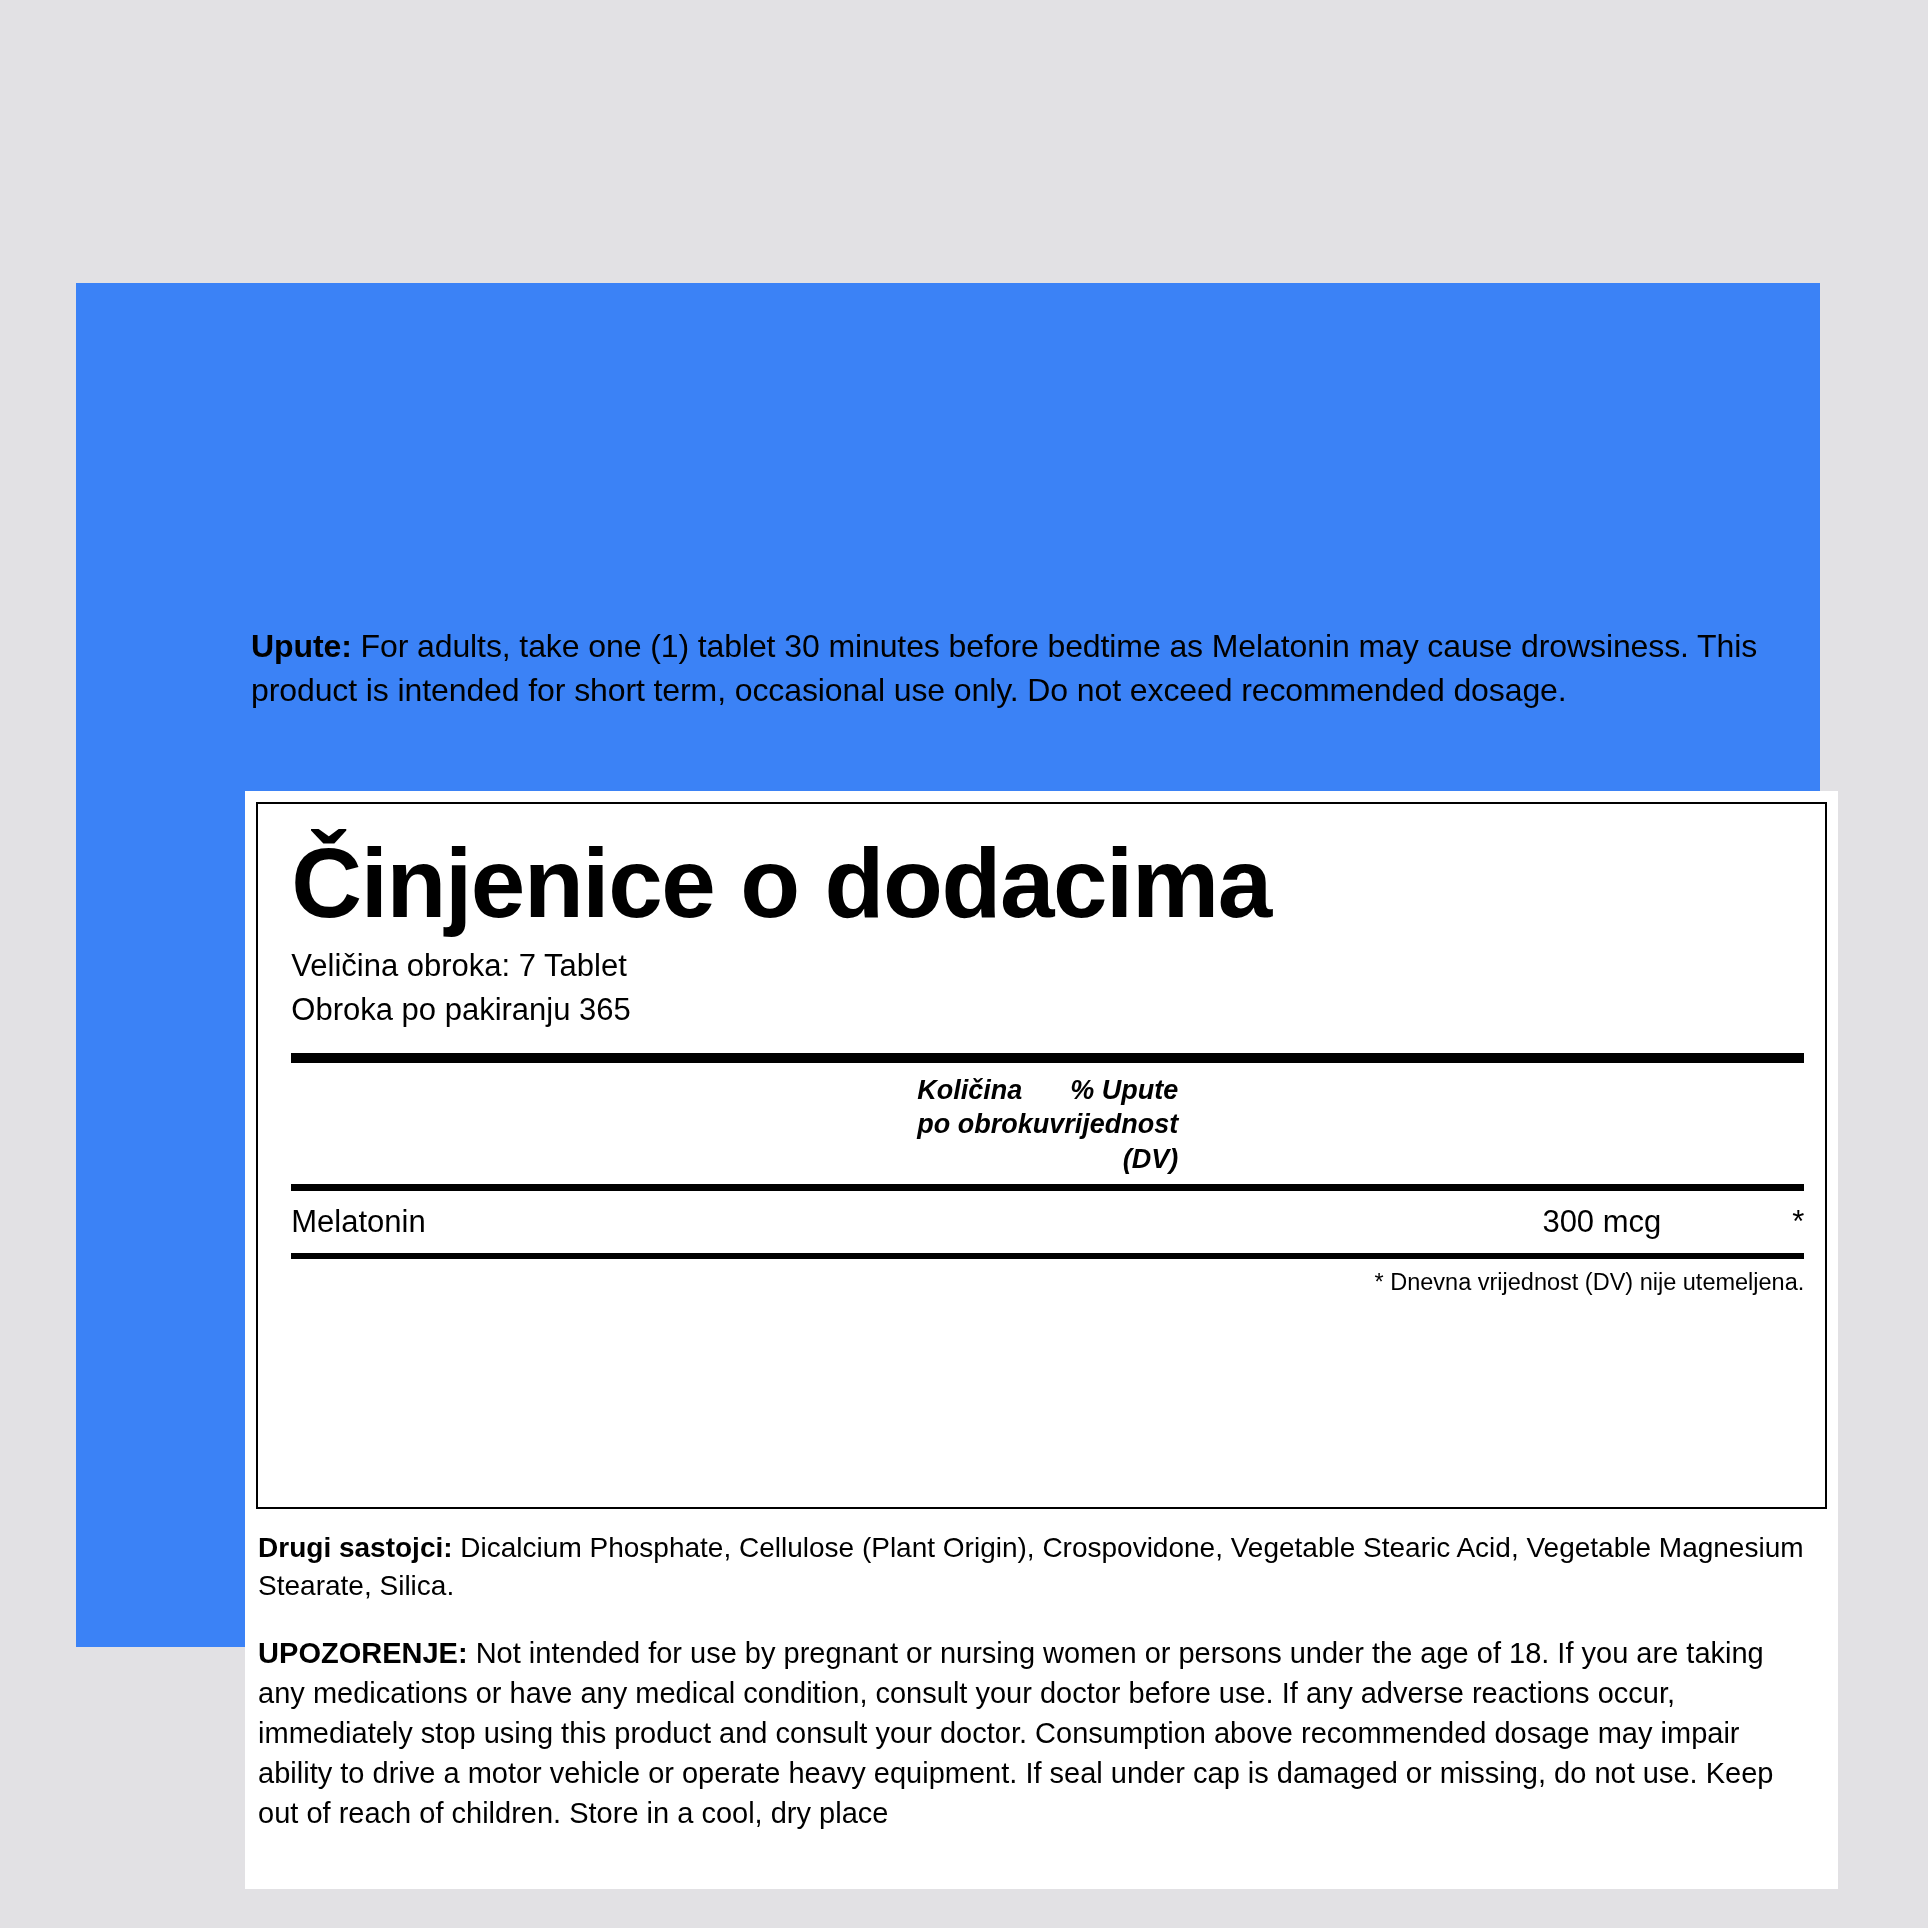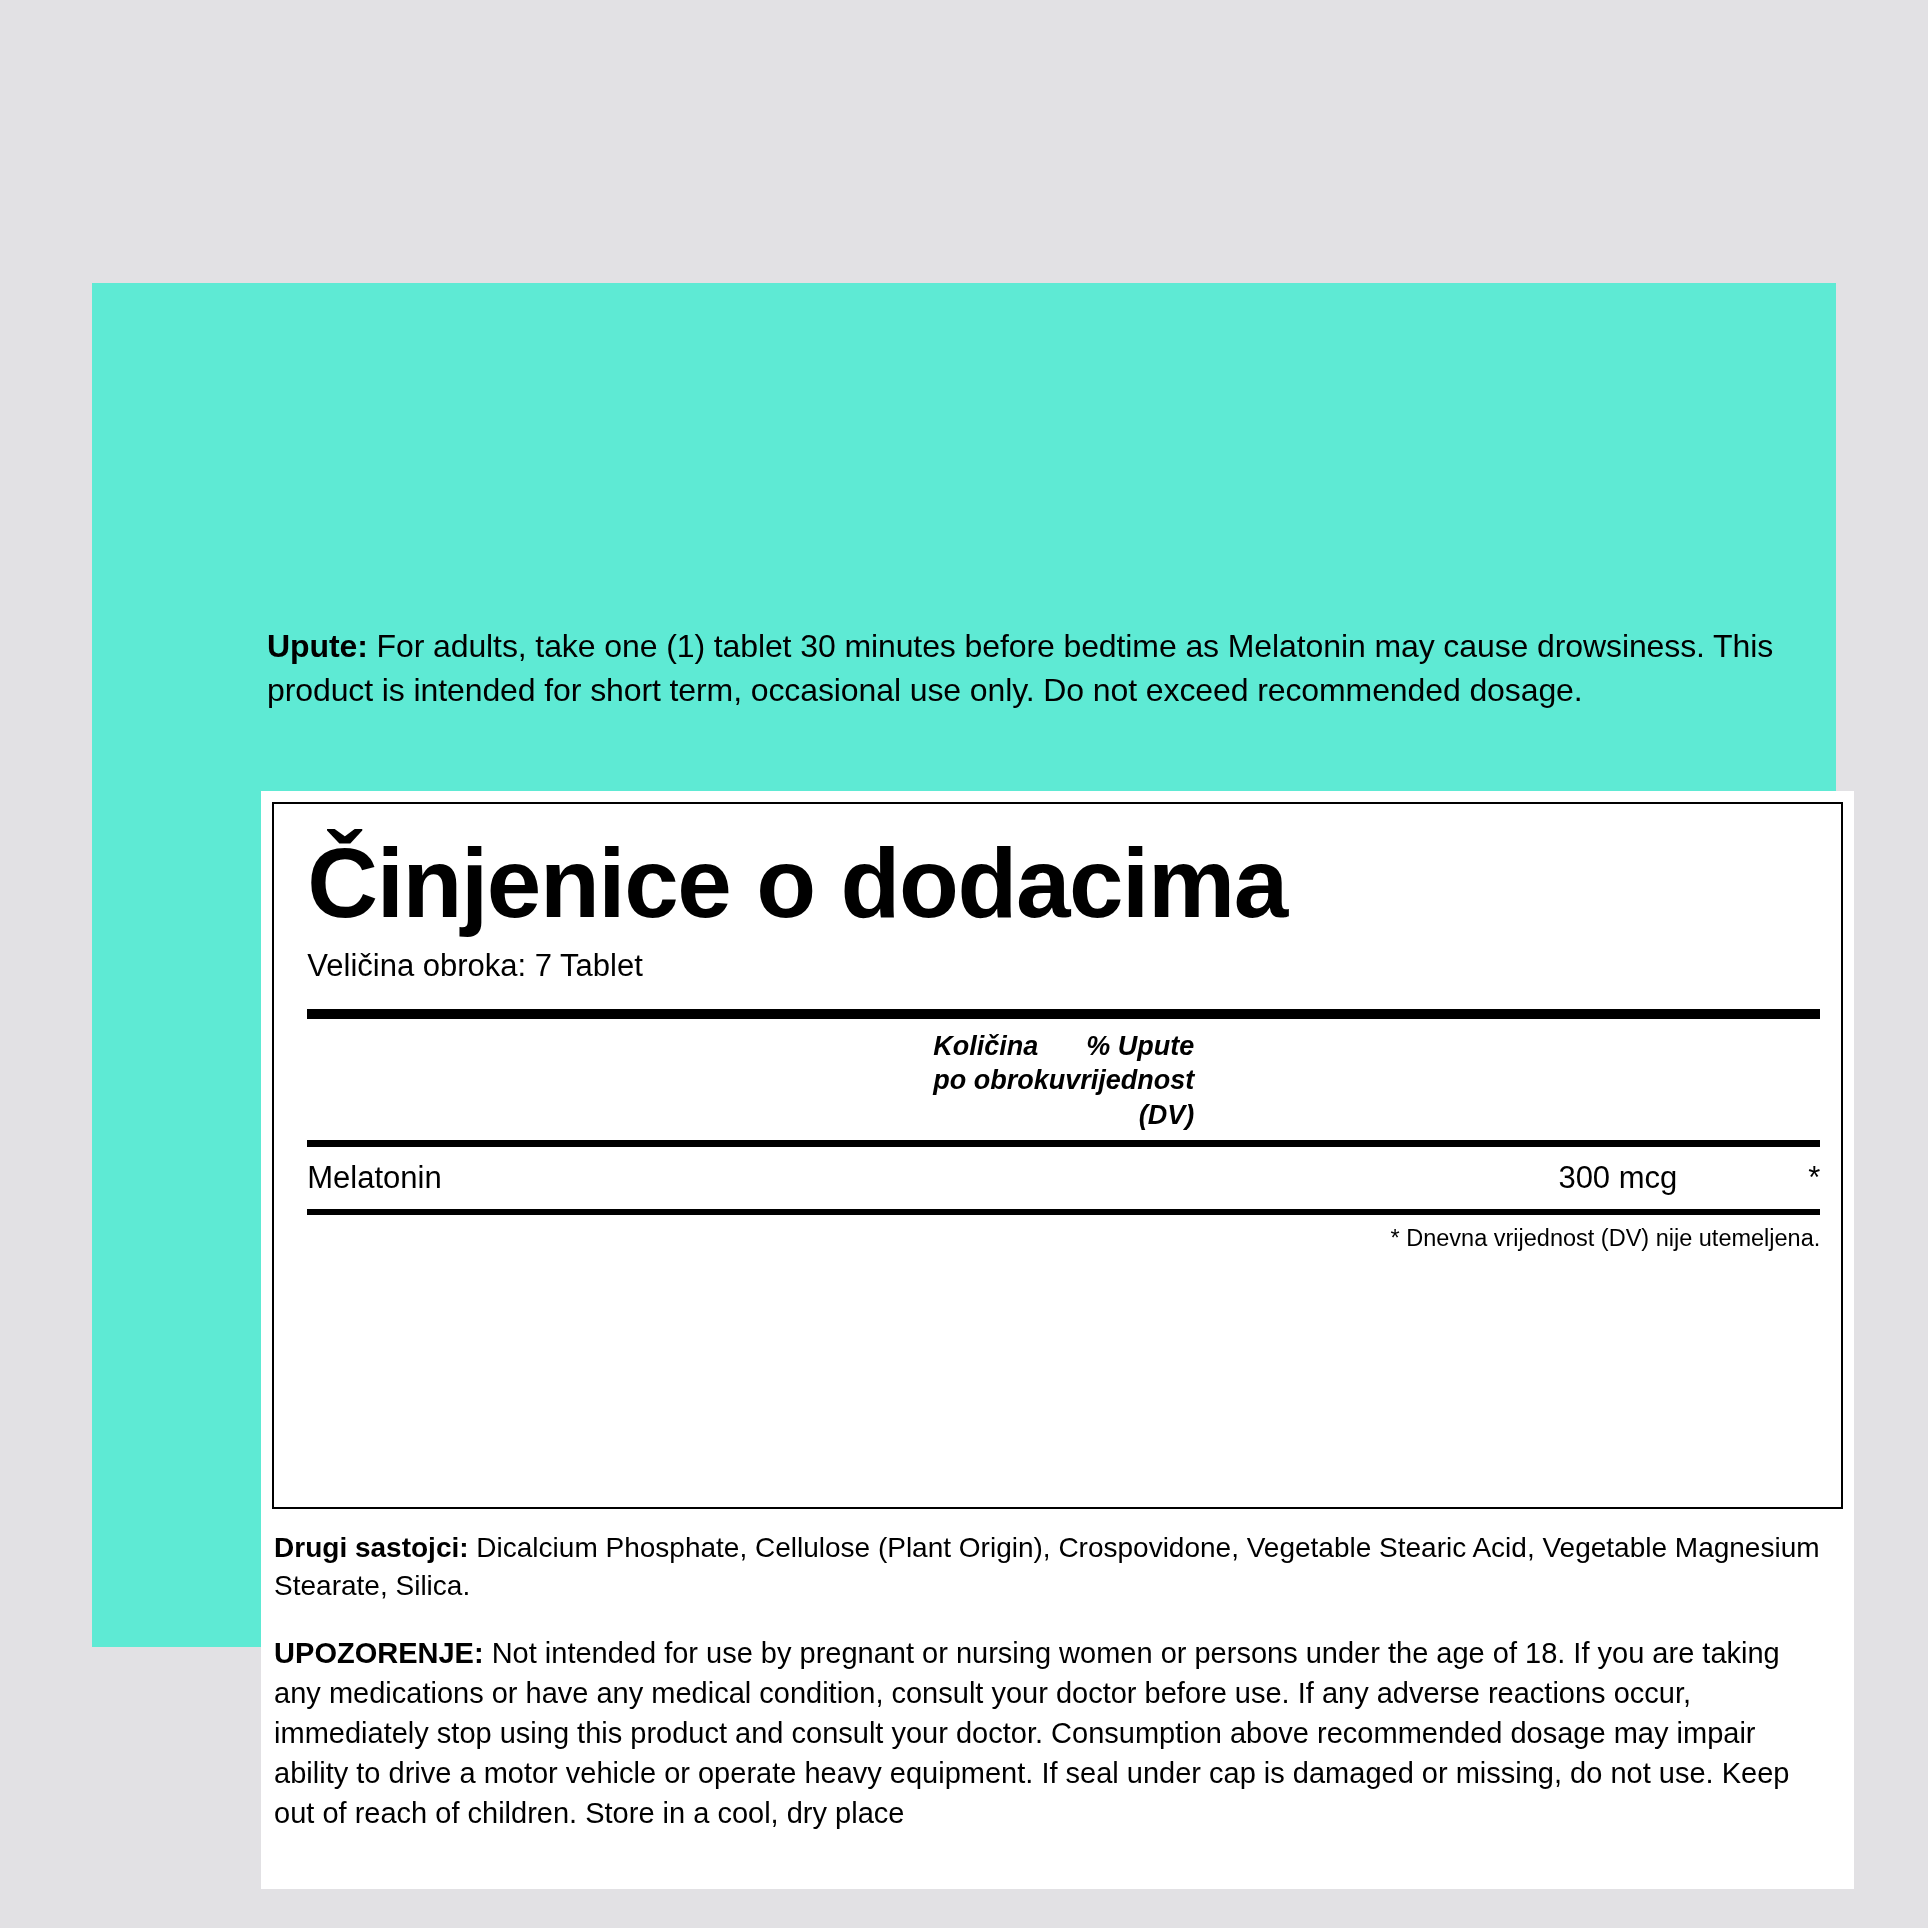--- a/index.html
+++ b/index.html
@@ -17,25 +17,25 @@
   .page {
     position: relative;
     width: 1928px;
     height: 1928px;
     box-sizing: border-box;
   }
 
   
   .panel {
     position: absolute;
-    left: 92px;
+    left: 76px;
     top: 283px;
     width: 1744px;
     height: 1364px;
-    background: #5eead4;
+    background: #3b82f6;
     box-sizing: border-box;
   }
 
   
   .directions {
     position: absolute;
     left: 175px;
     top: 342px;
     width: 1525px;
     font-size: 32px;
@@ -185,20 +185,21 @@
     </div>
 
     <div class="facts-wrap">
 
       <div class="facts-box">
         <div class="facts-inner">
 
           <div class="facts-title">Činjenice o dodacima</div>
 
           <div class="serving-line">Veličina obroka: 7 Tablet</div>
+          <div class="serving-line">Obroka po pakiranju 365</div>
 
           <div class="rule-thick"></div>
 
           <div class="amount-row">
             <div class="amount-left">
               <div>Količina</div>
               <div>po obroku</div>
             </div>
             <div class="amount-right">
               <div>% Upute</div>

